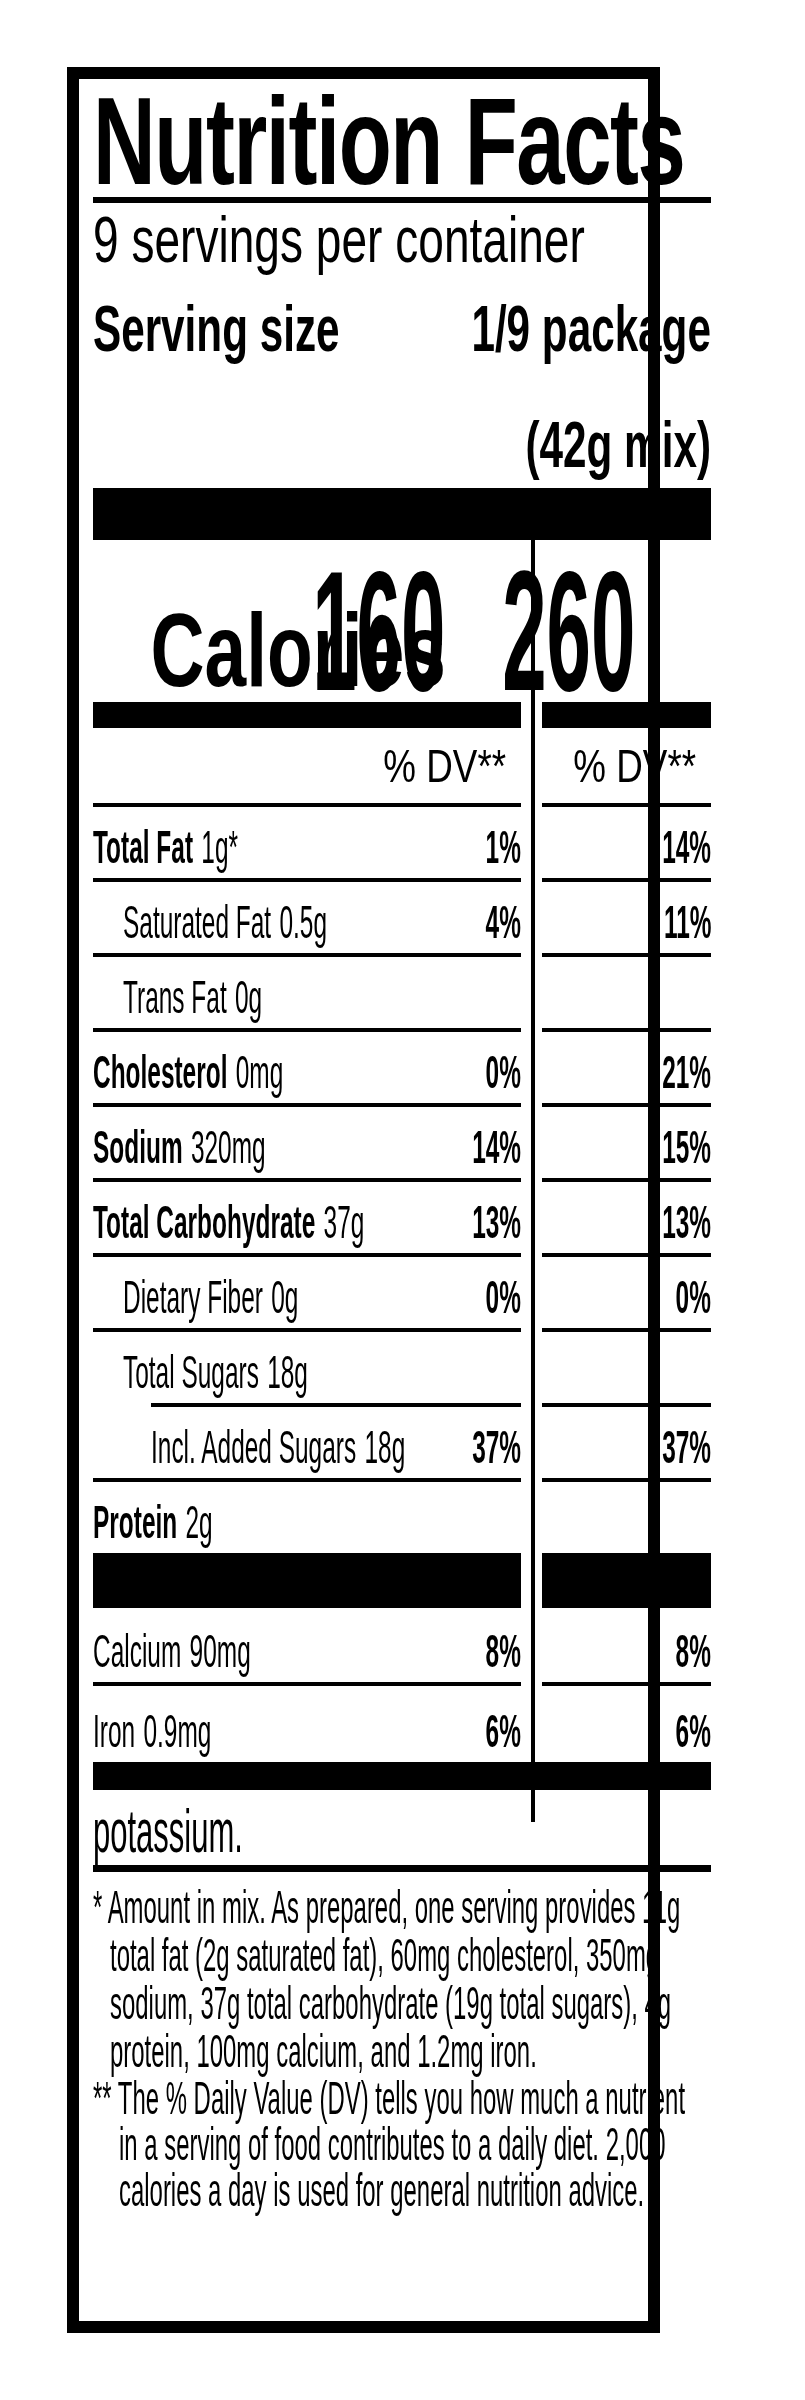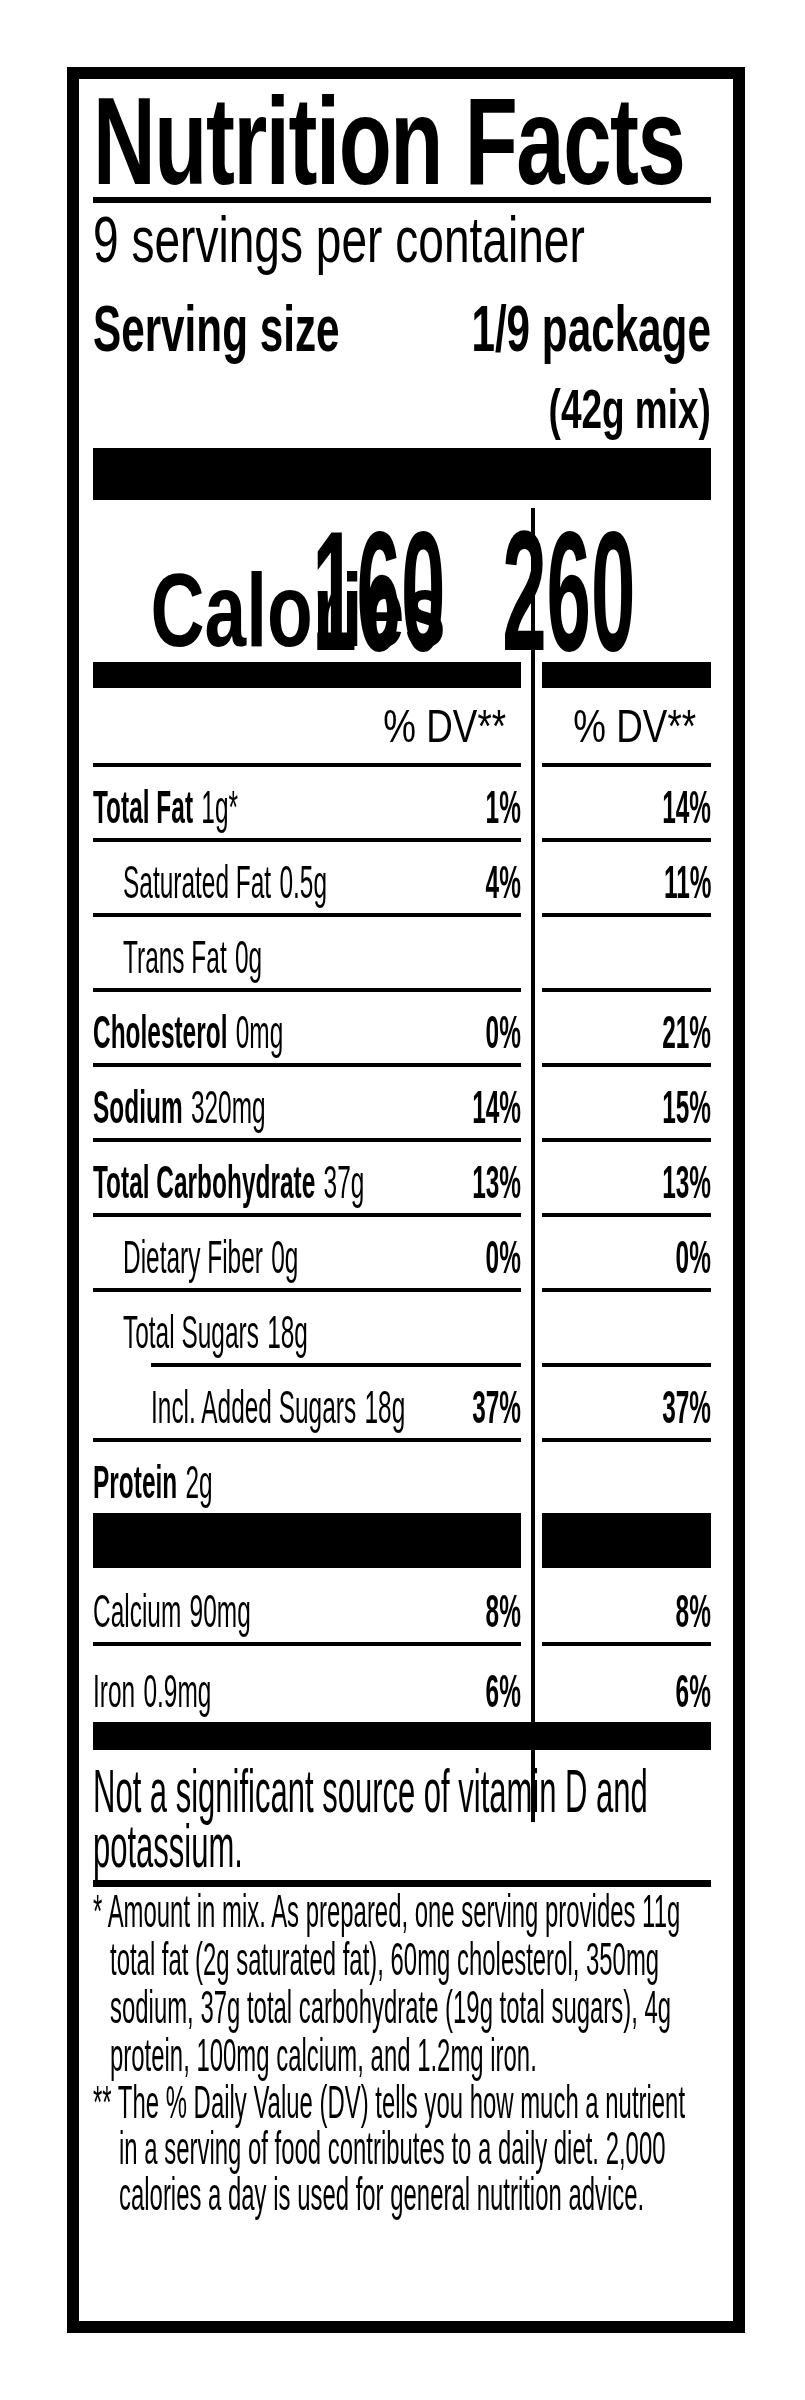--- a/index.html
+++ b/index.html
@@ -1,36 +1,36 @@
 <!DOCTYPE html>
 <html><head>
 <meta charset="utf-8">
 <style>
   html,body{margin:0;padding:0;background:#fff;}
   .page{position:relative;width:805px;height:2400px;background:#fff;overflow:hidden;
         font-family:"Liberation Sans","DejaVu Sans",sans-serif;color:#000;}
-  .nf{position:absolute;left:67px;top:67px;width:678px;height:2266px;
+  .nf{position:absolute;left:67px;top:67px;width:593px;height:2266px;
       border:12px solid #000;box-sizing:border-box;background:#fff;
       padding:6px 23px 0 14px;}
   .content{position:relative;width:618px;}
   .cx{display:inline-block;white-space:nowrap;}
   .cl-origin{transform-origin:0 100%;}
   .cr-origin{transform-origin:100% 100%;}
 
   .title{line-height:112px;font-size:124px;font-weight:bold;}
   .title .cx{transform:scaleX(0.70);letter-spacing:-2px;}
   .rule-title{height:6px;background:#000;}
 
   .servings{line-height:74px;font-size:64px;}
   .servings .cx{transform:scaleX(0.72);}
 
   .ss-row{position:relative;height:88px;font-size:64px;font-weight:bold;}
   .ss-row .lab{position:absolute;left:0;bottom:4px;line-height:1;transform:scaleX(0.66);}
   .ss-row .val{position:absolute;right:0;bottom:4px;line-height:1;transform:scaleX(0.66);}
-  .ss-row2{position:relative;height:78px;font-size:56px;font-weight:bold;}
+  .ss-row2{position:relative;height:78px;font-size:64px;font-weight:bold;margin-top:40px;}
   .ss-row2 .val{position:absolute;right:0;bottom:6px;line-height:1;transform:scaleX(0.66);}
 
   .bar1{height:52px;background:#000;margin-top:5px;}
 
   .colheads{position:relative;height:92px;margin-top:8px;font-size:40px;font-weight:bold;}
   .colheads .hl{position:absolute;right:190px;bottom:4px;text-align:right;}
   .colheads .hr{position:absolute;right:0;bottom:4px;text-align:right;}
   .colheads .line{display:block;line-height:46px;}
   .colheads .line .cx{transform:scaleX(0.72);}
 
@@ -61,21 +61,21 @@
   .row .pr{position:absolute;right:0;bottom:8px;line-height:1;font-weight:bold;transform:scaleX(0.52);}
   .row.h74{height:74px;} .row.h80{height:80px;}
 
   .divider{position:absolute;left:438px;top:423px;width:4px;height:1314px;background:#000;}
 
   .notsig{padding-top:13px;font-size:62px;}
   .notsig .line{display:block;line-height:55px;}
   .notsig .cx{transform:scaleX(0.50);}
   .rule2{height:7px;background:#000;margin-top:7px;}
 
-  .fn{font-size:46px;}
+  .fn{padding-top:11px;font-size:46px;}
   .fn .line{display:block;line-height:48px;padding-left:17px;}
   .fn .line.first{padding-left:0;}
   .fn .cx{transform:scaleX(0.52);}
   .fn2{padding-top:0;}
   .fn2 .line{line-height:46px;padding-left:26px;}
   .fn2 .line.first{padding-left:0;}
 </style>
 </head>
 <body>
 
@@ -206,21 +206,20 @@
         <div class="sl"></div>
           <div class="sr"></div>
         <span class="lab cl-origin"><span class="nm reg">Iron</span><span class="amt">0.9mg</span></span>
         <span class="pl cr-origin">6%</span>
         <span class="pr cr-origin">6%</span>
       </div>
 
       <div class="bar-full"></div>
 
       <div class="notsig">
-        <span class="line"><span class="cx cl-origin">Not a significant source of vitamin D and</span></span>
         <span class="line"><span class="cx cl-origin">potassium.</span></span>
       </div>
       <div class="rule2"></div>
 
       <div class="fn">
         <span class="line first"><span class="cx cl-origin">* Amount in mix. As prepared, one serving provides 11g</span></span>
         <span class="line"><span class="cx cl-origin">total fat (2g saturated fat), 60mg cholesterol, 350mg</span></span>
         <span class="line"><span class="cx cl-origin">sodium, 37g total carbohydrate (19g total sugars), 4g</span></span>
         <span class="line"><span class="cx cl-origin">protein, 100mg calcium, and 1.2mg iron.</span></span>
       </div>

